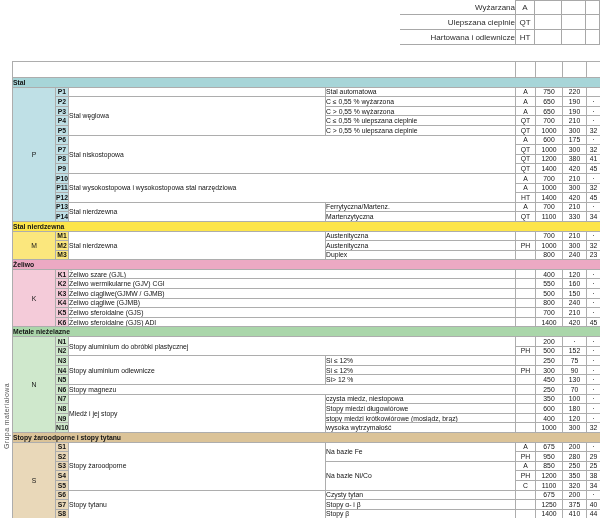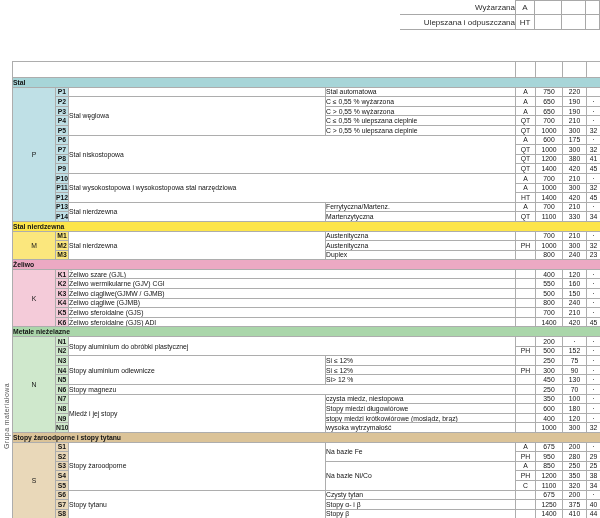--- a/index.html
+++ b/index.html
@@ -47,21 +47,28 @@
       </colgroup>
     <tbody id="hdr-body">
         <tr>
           <td class="hlabel">Wyżarzana</td>
           <td class="hcode">A</td>
           <td class="hempty"></td>
           <td class="hempty"></td>
           <td class="hempty"></td>
         </tr>
         <tr>
-          <td class="hlabel">Ulepszana i odpuszczana</td>
+          <td class="hlabel">Ulepszana cieplnie</td>
+          <td class="hcode">QT</td>
+          <td class="hempty"></td>
+          <td class="hempty"></td>
+          <td class="hempty"></td>
+        </tr>
+        <tr>
+          <td class="hlabel">Hartowana i odlewnicze</td>
           <td class="hcode">HT</td>
           <td class="hempty"></td>
           <td class="hempty"></td>
           <td class="hempty"></td>
         </tr>
       </tbody>
   </table>
 
   <table class="main">
     <colgroup>

